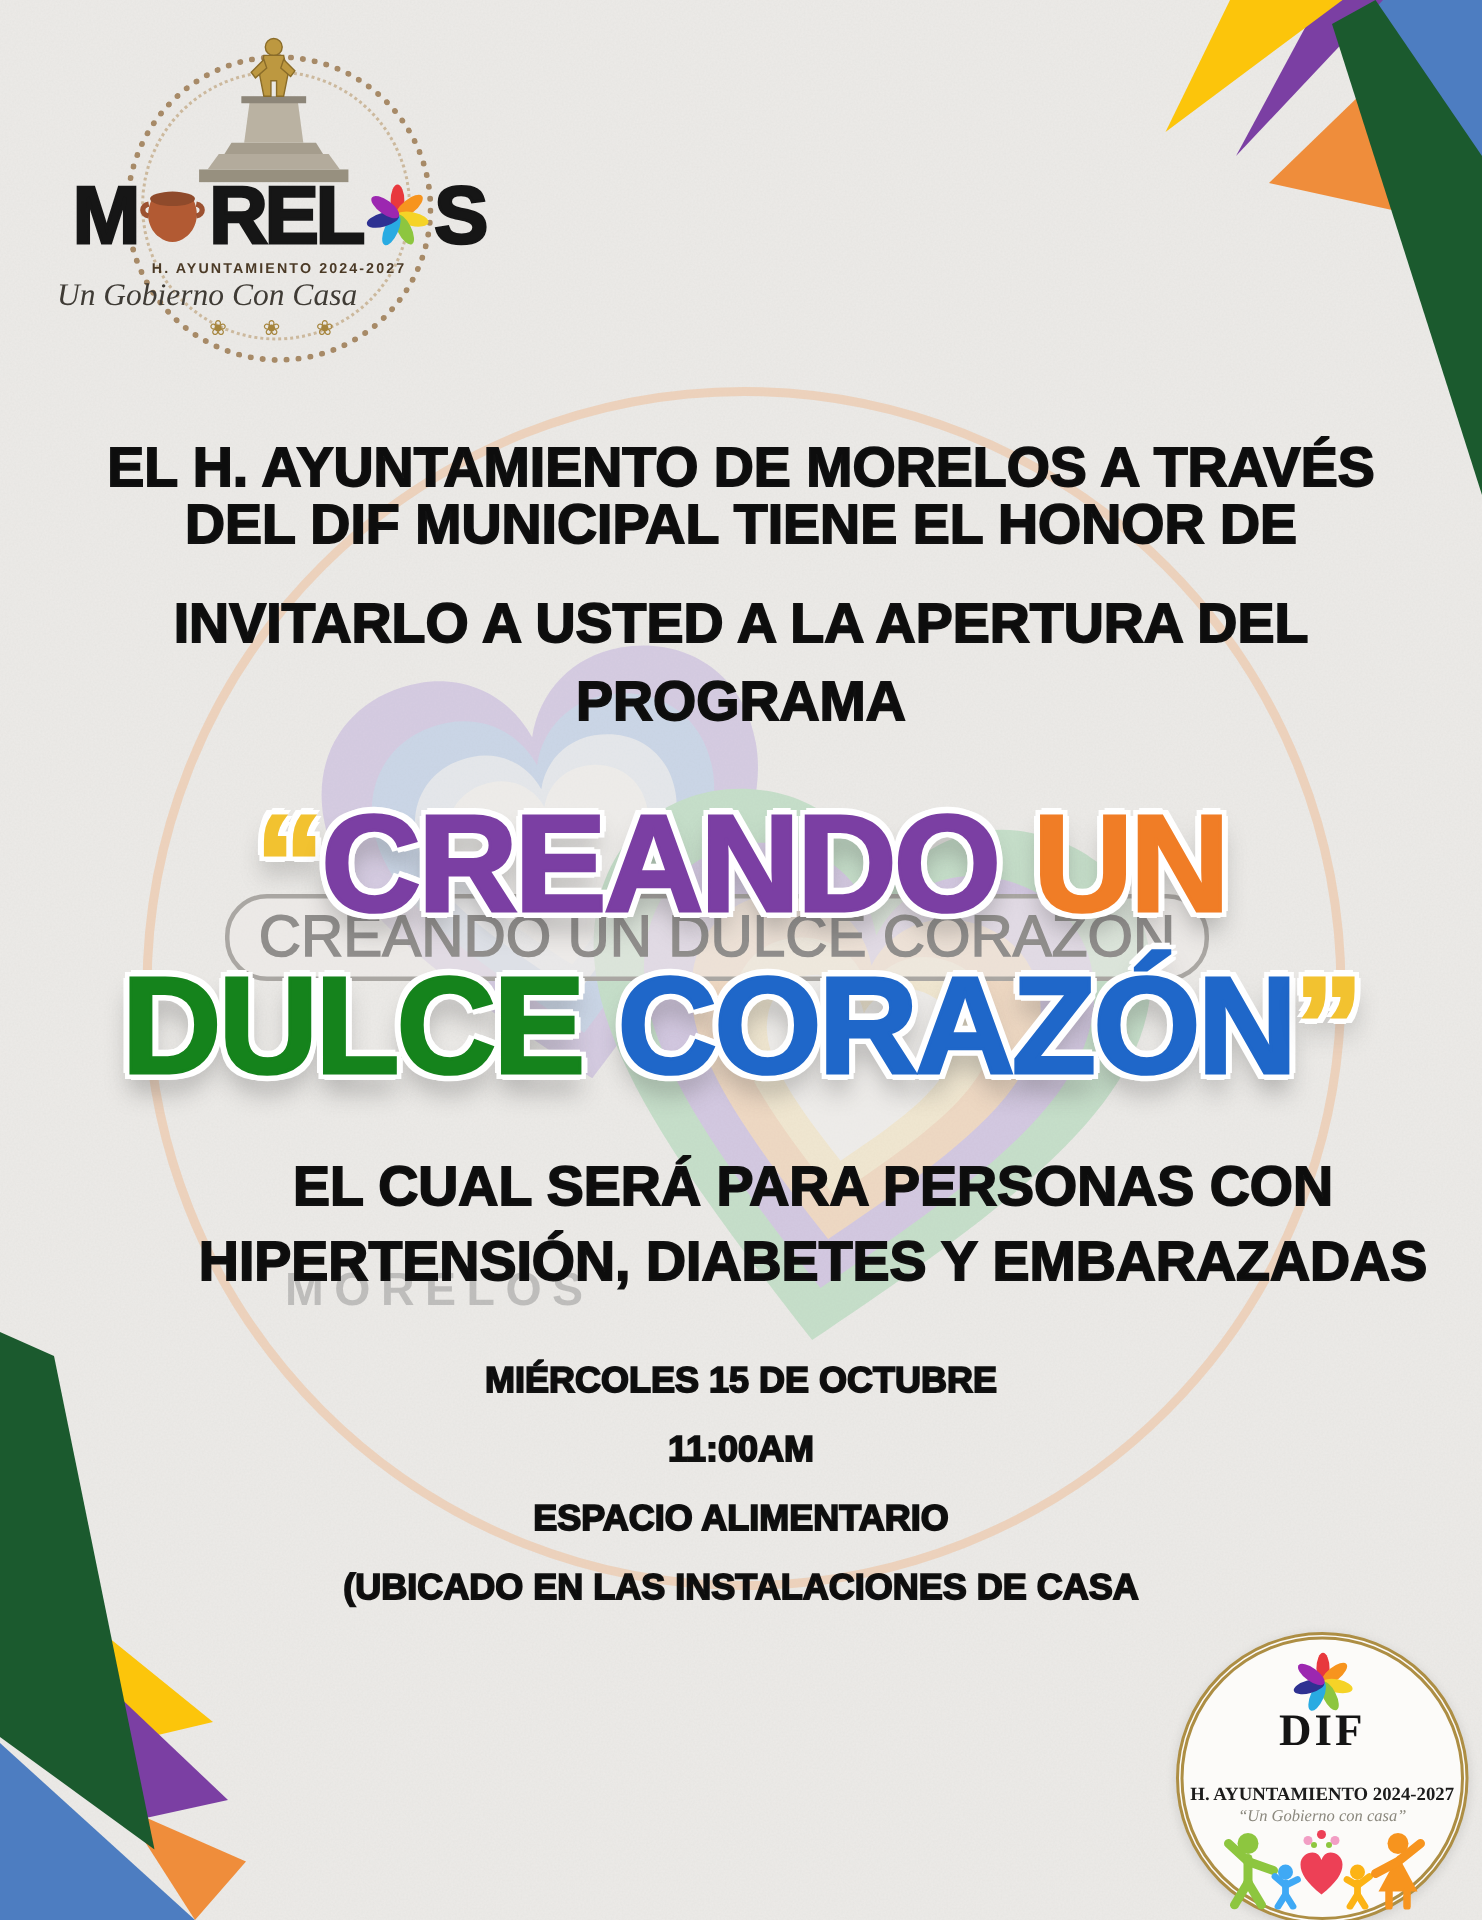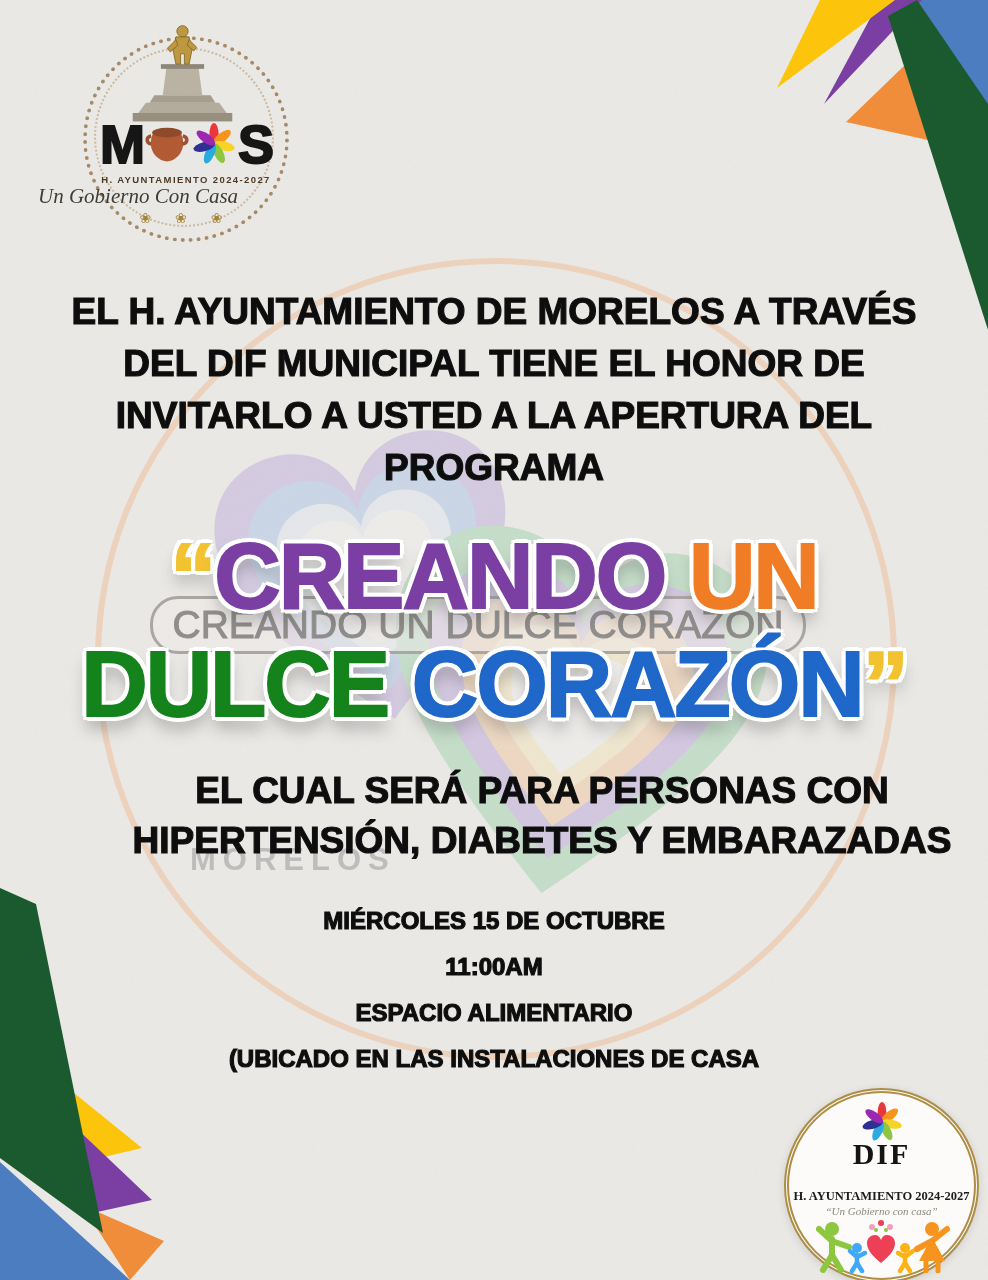--- a/index.html
+++ b/index.html
@@ -177,21 +177,21 @@
     <polygon points="58,1080 142,1148 70,1165" fill="#fcc50b"></polygon>
     <polygon points="74,1126 152,1200 88,1214" fill="#7b3fa3"></polygon>
     <polygon points="82,1205 164,1241 130,1280" fill="#ef8d3b"></polygon>
     <polygon points="0,888 36,904 103,1233 0,1158" fill="#1b5a2e"></polygon>
   </svg>
 
   <div class="morelos-wm">MORELOS</div>
 
   <div>
     <div class="blackline intro" style="top:286px">EL H. AYUNTAMIENTO DE MORELOS A TRAVÉS</div>
-    <div class="blackline intro" style="top:338px">DEL DIF MUNICIPAL TIENE EL HONOR DE</div>
+    <div class="blackline intro" style="top:324px">DEL DIF MUNICIPAL TIENE EL HONOR DE</div>
     <div class="blackline intro" style="top:390px">INVITARLO A USTED A LA APERTURA DEL</div>
     <div class="blackline intro" style="top:442px">PROGRAMA</div>
   </div>
 
   <div class="pill">
     <span class="pill-text">CREANDO UN DULCE CORAZÓN</span>
   </div>
 
   <div class="title-line t1">
     <span class="q">“</span><span class="w-purple">CREANDO</span><span>&nbsp;</span><span class="w-orange">UN</span>
@@ -231,20 +231,21 @@
     </svg>
 
     <div class="mname">
       <span class="L">M</span>
       <svg class="glyph" viewBox="0 0 50 46" xmlns="http://www.w3.org/2000/svg">
         <path d="M9 11 C4 22 7 33 15 39 C21 44 29 44 35 39 C43 33 46 22 41 11 Z" fill="#b25a33"></path>
         <ellipse cx="25" cy="10" rx="17" ry="5.5" fill="#8f4a2b"></ellipse>
         <path d="M7 14 C1 15 1 22 7 23" fill="none" stroke="#9c5130" stroke-width="4"></path>
         <path d="M43 14 C49 15 49 22 43 23" fill="none" stroke="#9c5130" stroke-width="4"></path>
       </svg>
+      <span class="L">REL</span>
       <svg class="glyph" viewBox="0 0 48 48" xmlns="http://www.w3.org/2000/svg">
         <g transform="translate(24,24)">
           <ellipse rx="5" ry="12" cy="-11" fill="#e8383d"></ellipse>
           <ellipse rx="5" ry="12" cy="-11" fill="#f7941e" transform="rotate(51)"></ellipse>
           <ellipse rx="5" ry="12" cy="-11" fill="#f5d327" transform="rotate(102)"></ellipse>
           <ellipse rx="5" ry="12" cy="-11" fill="#8dc63f" transform="rotate(153)"></ellipse>
           <ellipse rx="5" ry="12" cy="-11" fill="#29abe2" transform="rotate(204)"></ellipse>
           <ellipse rx="5" ry="12" cy="-11" fill="#2e3192" transform="rotate(255)"></ellipse>
           <ellipse rx="5" ry="12" cy="-11" fill="#9c27b0" transform="rotate(306)"></ellipse>
         </g>

